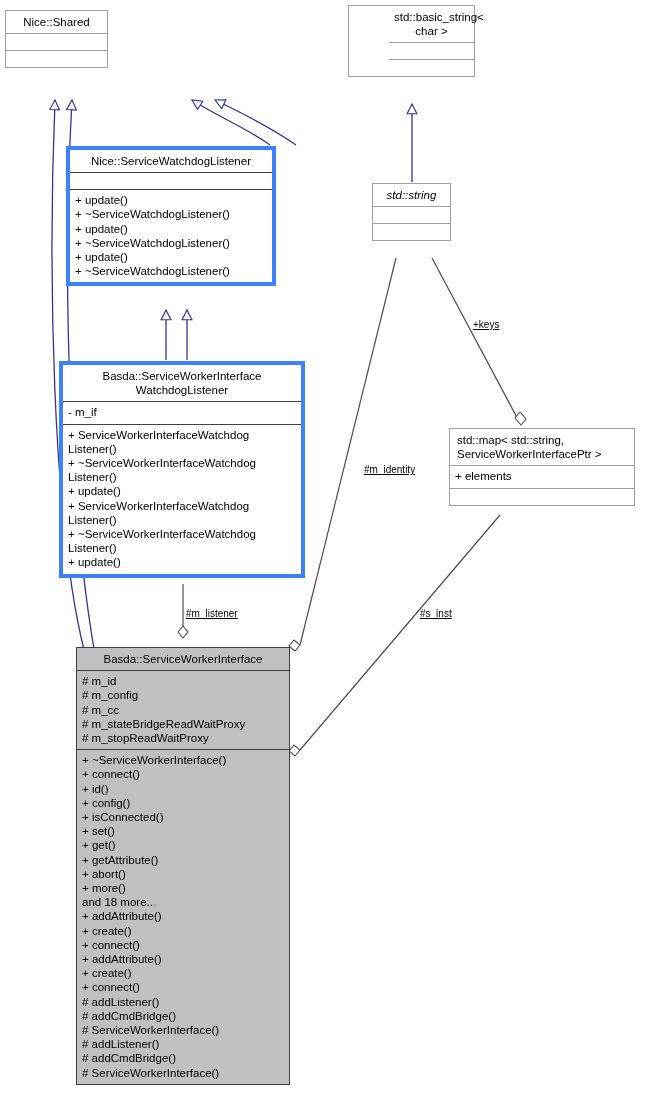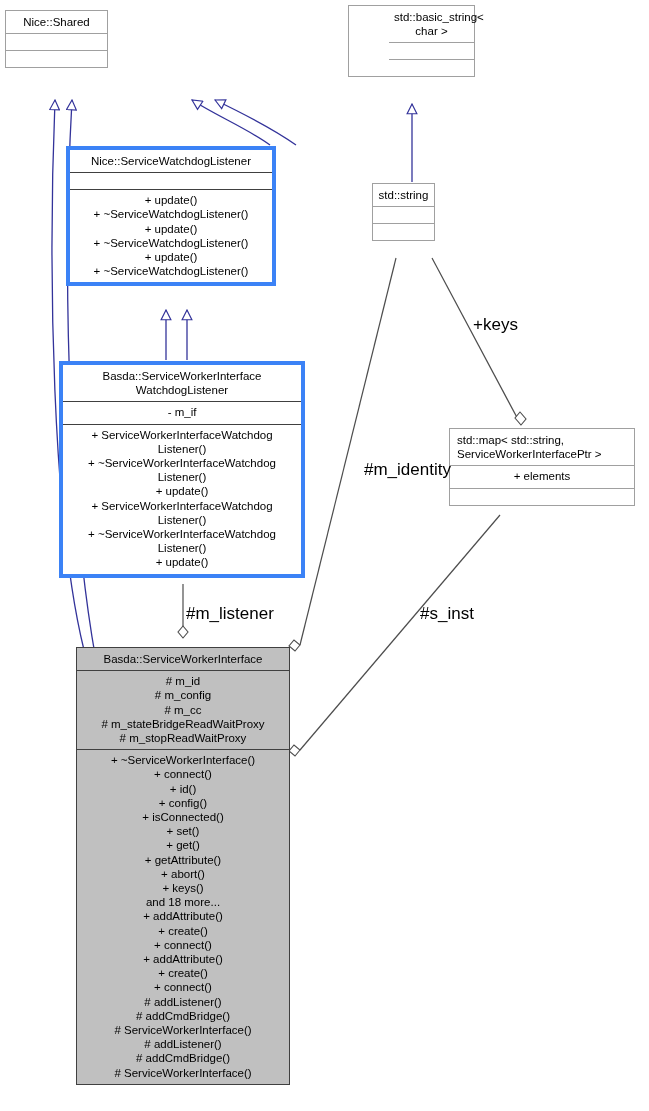--- a/index.html
+++ b/index.html
@@ -50,36 +50,36 @@
     border-top: 1px solid #a0a0a0;
     height: 0;
     font-size: 0;
   }
   .uml-box.strong > .uml-sep,
   .uml-box.filled > .uml-sep {
     border-top: 1px solid #404040;
   }
   .uml-compartment {
     padding: 3px 5px 4px 5px;
-    text-align: center;
   }
   .uml-compartment.empty {
     height: 16px;
     padding: 0;
   }
   .uml-row {
     white-space: normal;
     word-break: break-word;
   }
   .edge-label {
     position: absolute;
-    font-size: 17px;
+    font-size: 10px;
     line-height: 13px;
     color: #000000;
     white-space: nowrap;
+    text-decoration: underline;
   }
 </style>
 </head>
 <body>
 
 <div id="canvas">
 
   <svg class="edges" viewBox="0 0 649 1111" width="649" height="1111" xmlns="http://www.w3.org/2000/svg">
     <defs>
       <marker id="inh" viewBox="0 0 12 12" refX="11" refY="6" markerWidth="9" markerHeight="9" orient="auto-start-reverse">
@@ -143,21 +143,21 @@
     <div class="uml-compartment">
       <div class="uml-row">+ update()</div>
       <div class="uml-row">+ ~ServiceWatchdogListener()</div>
       <div class="uml-row">+ update()</div>
       <div class="uml-row">+ ~ServiceWatchdogListener()</div>
       <div class="uml-row">+ update()</div>
       <div class="uml-row">+ ~ServiceWatchdogListener()</div>
     </div>
   </div>
 
-  <div class="uml-box" style="left:372px; top:183px; width:63px;">
+  <div class="uml-box" style="left:372px; top:183px; width:79px;font-style:italic;">
     <div class="uml-title">std::string</div>
     <div class="uml-sep"></div>
     <div class="uml-compartment empty"></div>
     <div class="uml-sep"></div>
     <div class="uml-compartment empty"></div>
   </div>
 
   <div class="uml-box strong" style="left:59px; top:361px; width:246px;">
     <div class="uml-title">Basda::ServiceWorkerInterface
 WatchdogListener</div>
@@ -201,21 +201,21 @@
     <div class="uml-compartment">
       <div class="uml-row">+ ~ServiceWorkerInterface()</div>
       <div class="uml-row">+ connect()</div>
       <div class="uml-row">+ id()</div>
       <div class="uml-row">+ config()</div>
       <div class="uml-row">+ isConnected()</div>
       <div class="uml-row">+ set()</div>
       <div class="uml-row">+ get()</div>
       <div class="uml-row">+ getAttribute()</div>
       <div class="uml-row">+ abort()</div>
-      <div class="uml-row">+ keys()</div>
+      <div class="uml-row">+ more()</div>
       <div class="uml-row">and 18 more...</div>
       <div class="uml-row">+ addAttribute()</div>
       <div class="uml-row">+ create()</div>
       <div class="uml-row">+ connect()</div>
       <div class="uml-row">+ addAttribute()</div>
       <div class="uml-row">+ create()</div>
       <div class="uml-row">+ connect()</div>
       <div class="uml-row"># addListener()</div>
       <div class="uml-row"># addCmdBridge()</div>
       <div class="uml-row"># ServiceWorkerInterface()</div>

